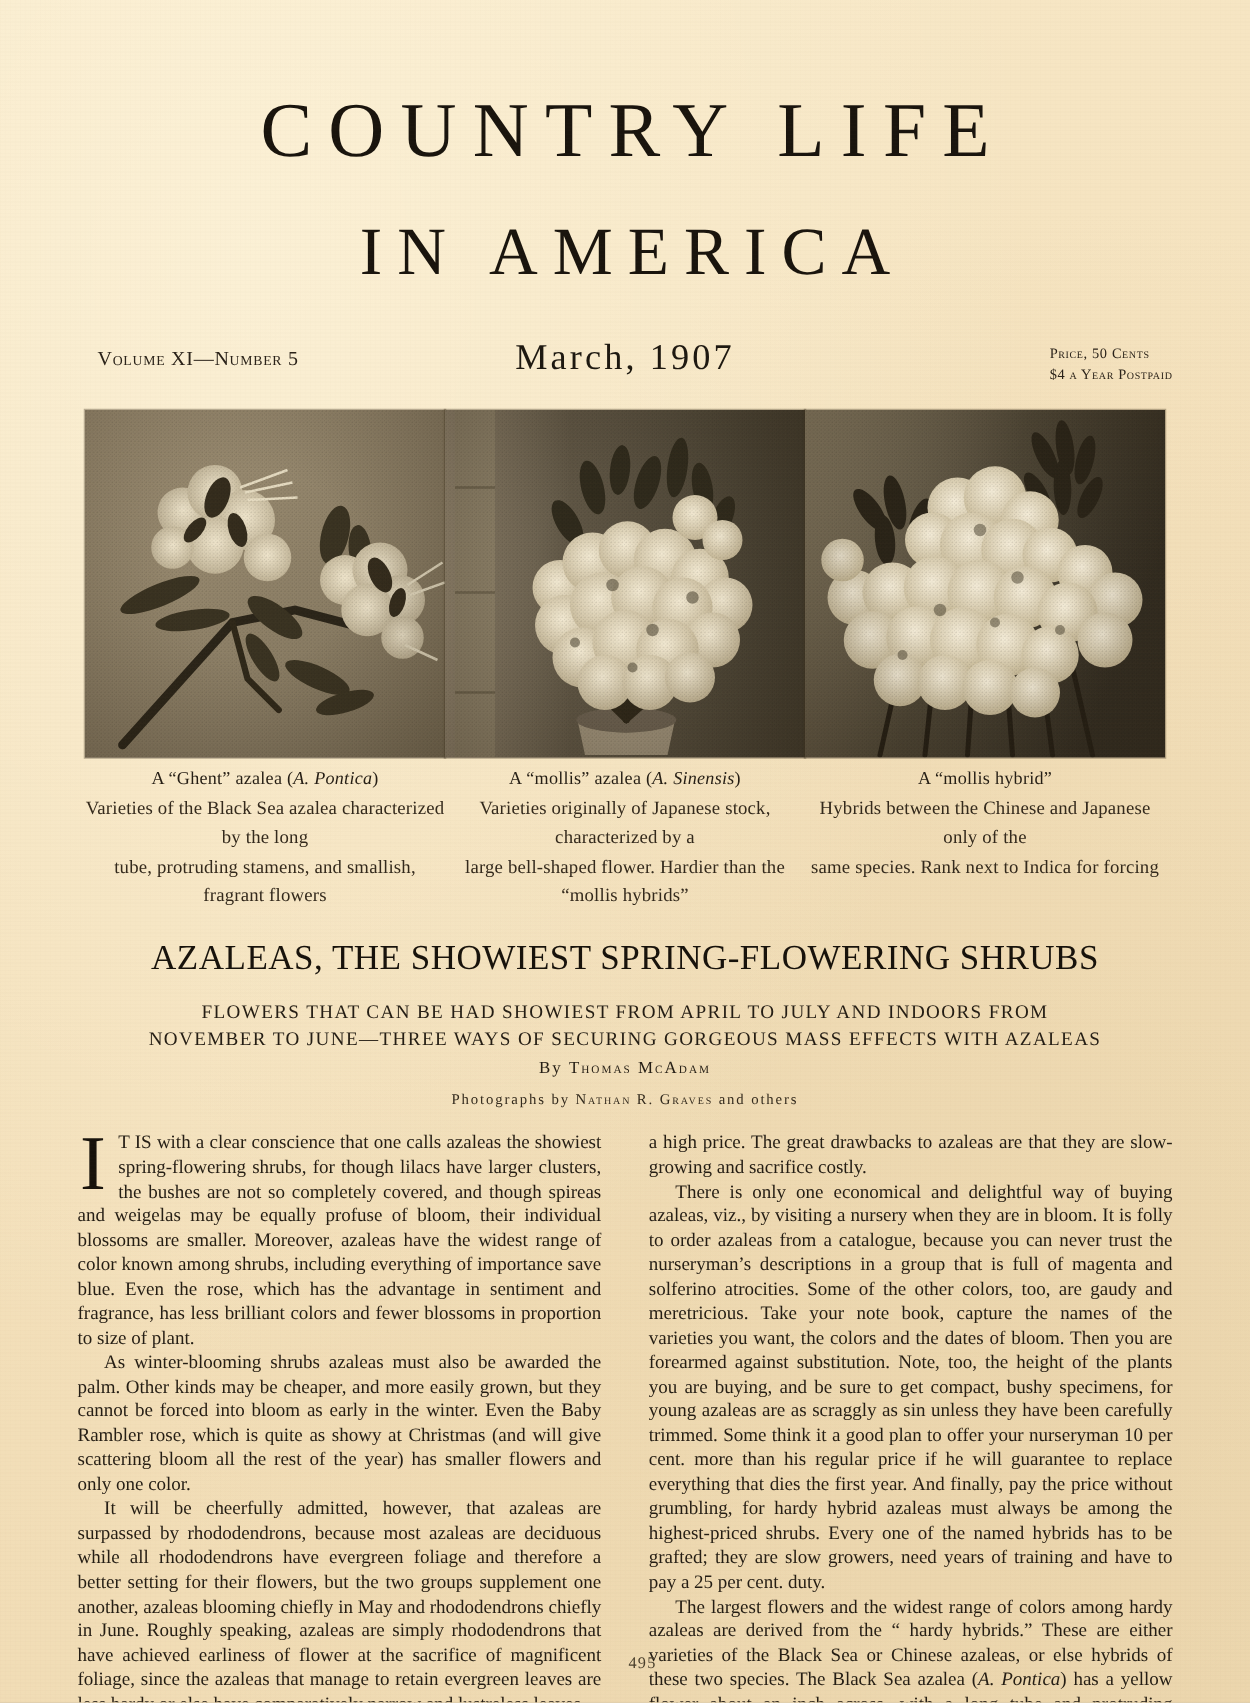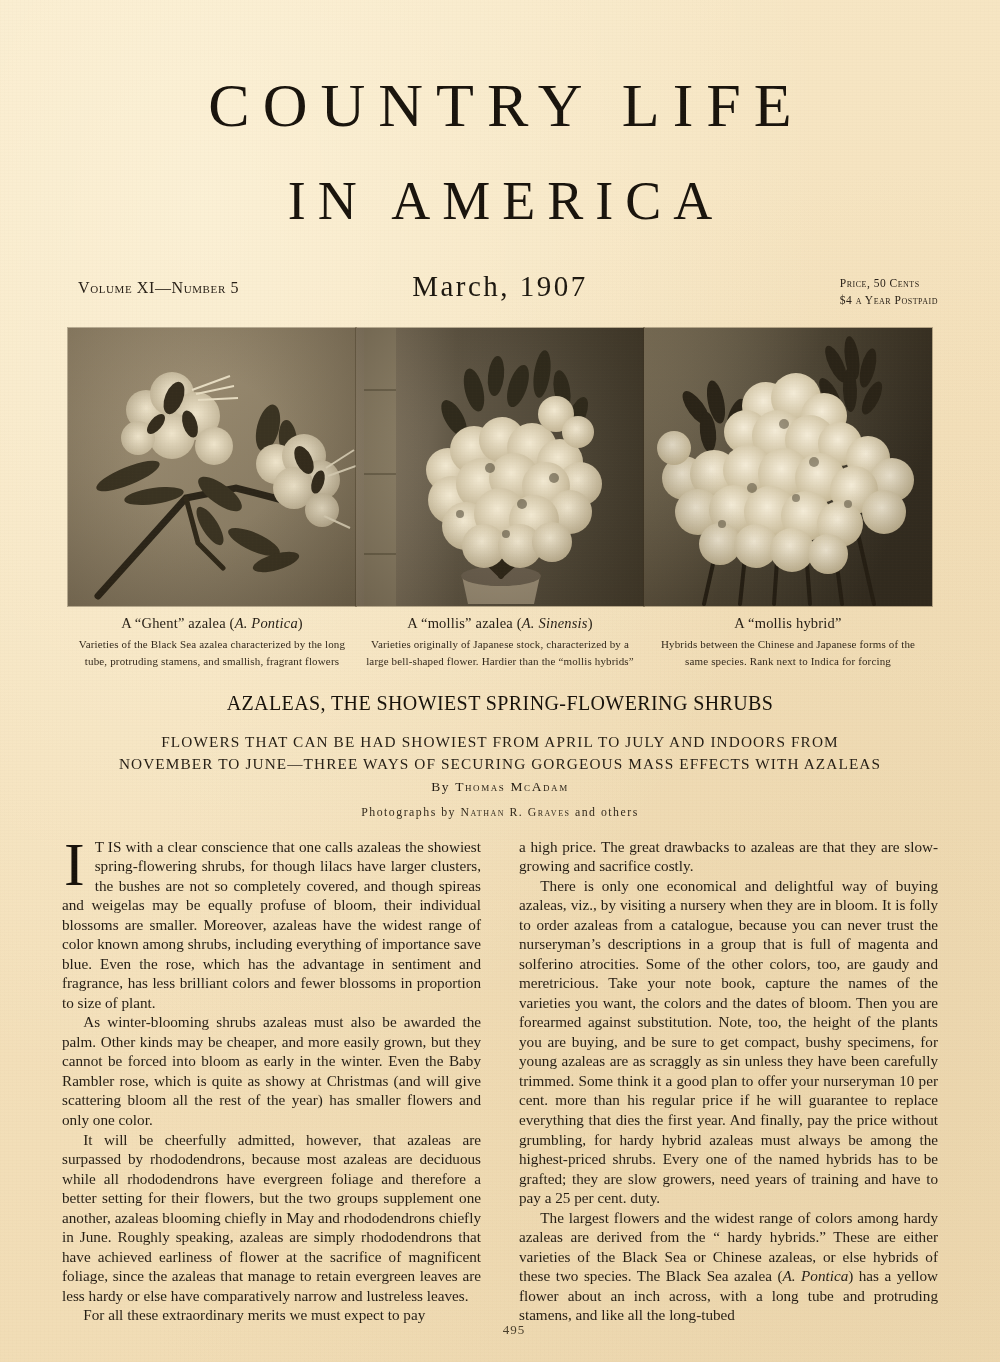--- a/index.html
+++ b/index.html
@@ -125,32 +125,32 @@
   .cap-title {
     text-align: center;
     font-size: 14.5px;
     margin-top: 9px;
     color: #241d14;
     letter-spacing: .2px;
   }
   .cap-title i { font-style: italic; }
   .cap-sub {
     text-align: center;
-    font-size: 11px;
+    font-size: 15px;
     line-height: 1.55;
     margin-top: 4px;
     color: #33291c;
     font-family: "Liberation Serif", "DejaVu Serif", serif;
     letter-spacing: .15px;
   }
 
   
   .article-head { margin: 22px 60px 0 60px; text-align: center; }
   .headline {
-    font-size: 20px;
+    font-size: 28px;
     letter-spacing: .4px;
     color: #17120b;
     margin: 16px;
     font-weight: normal;
     text-align: center;
   }
   .deck {
     font-size: 15.3px;
     letter-spacing: 1.1px;
     line-height: 1.42;
@@ -474,21 +474,21 @@
               <circle cx="152" cy="170" r="4"></circle>
           </g>
         </svg>
         <div class="halftone"></div>
         <div class="vignette"></div>
       </div>
       <div class="cap-title">
         <span>A “mollis hybrid”</span><i></i><span></span>
       </div>
       <div class="cap-sub">
-        <div>Hybrids between the Chinese and Japanese forms of the</div>
+        <div>Hybrids between the Chinese and Japanese only of the</div>
         <div>same species.  Rank next to Indica for forcing</div>
       </div>
     </div>
 
   </div>
 
   <div class="article-head">
     <h2 class="headline">AZALEAS, THE SHOWIEST SPRING-FLOWERING SHRUBS</h2>
     <div class="deck">
       <span>FLOWERS THAT CAN BE HAD SHOWIEST FROM APRIL TO JULY AND INDOORS FROM</span><br>

